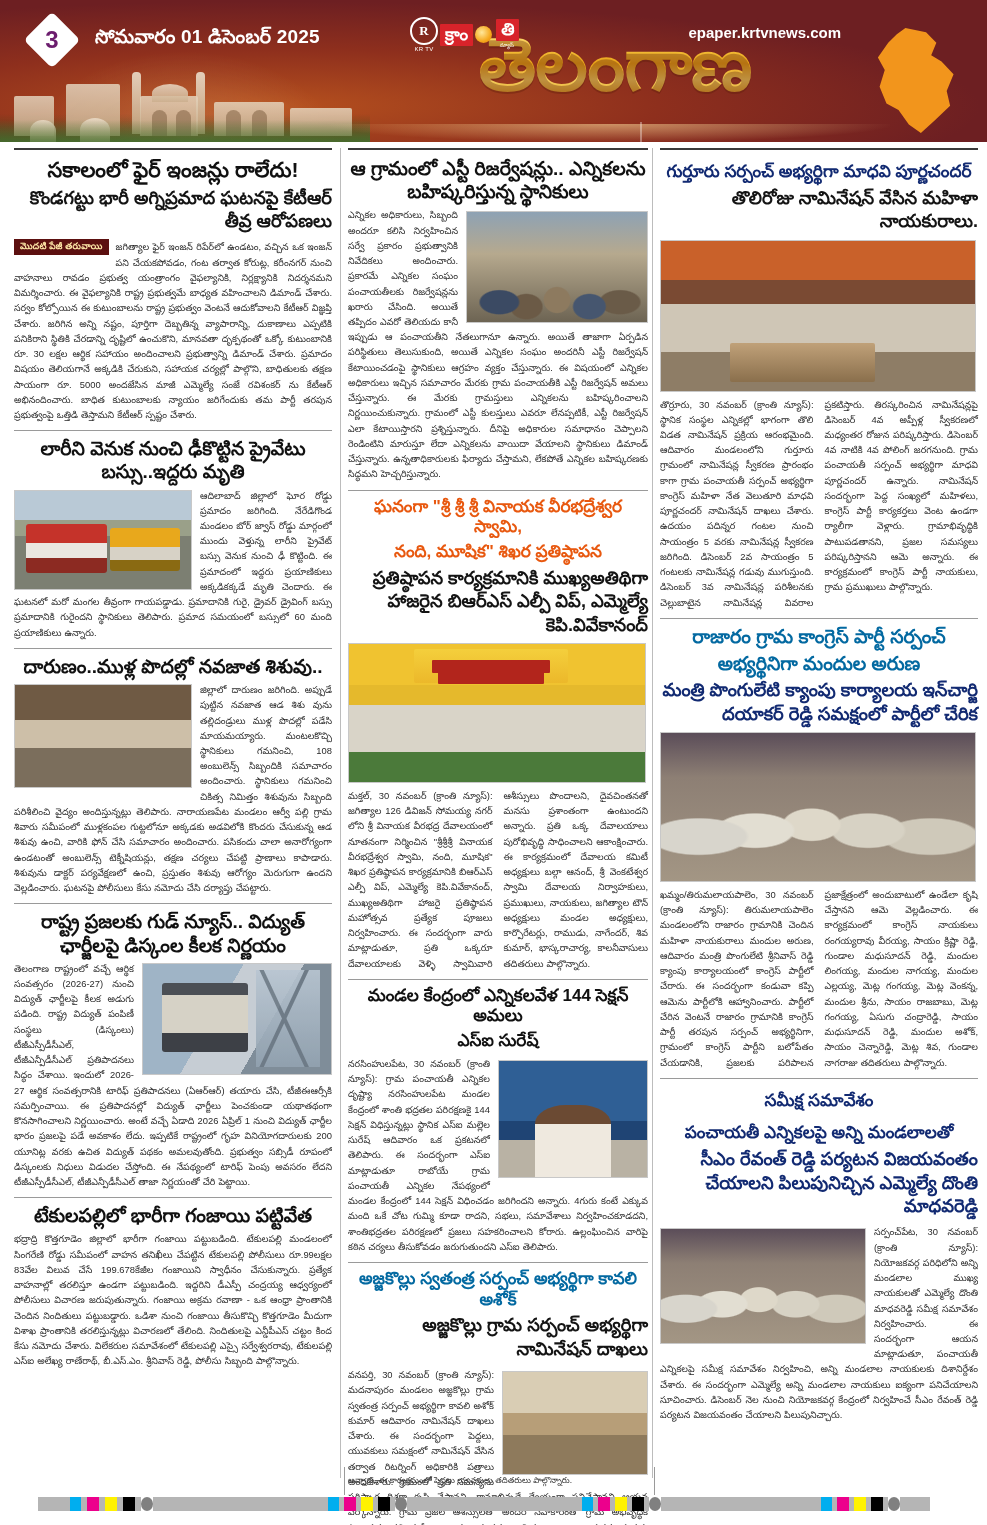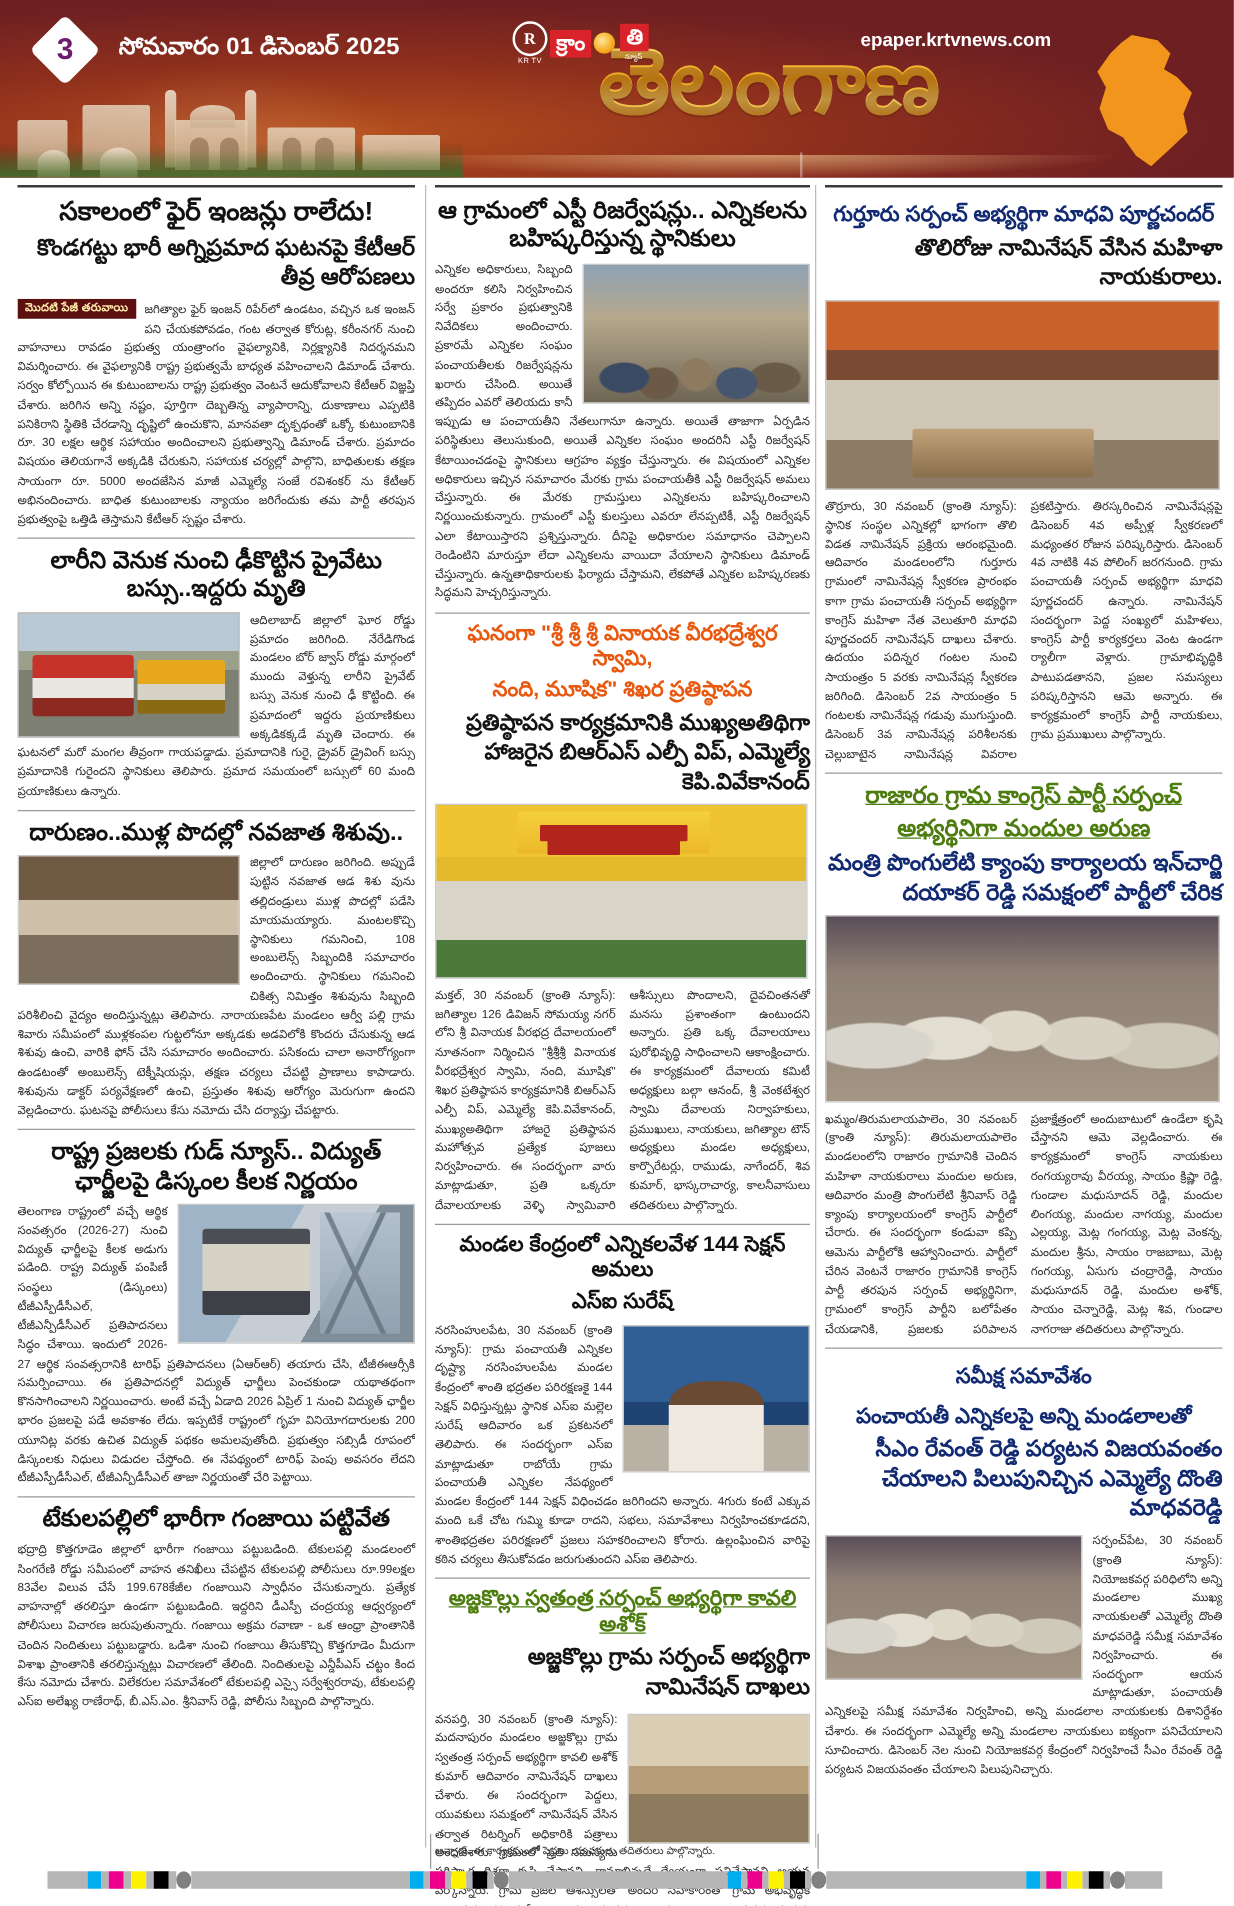--- a/index.html
+++ b/index.html
@@ -244,21 +244,21 @@
   .h-md { font-size: 17px; }
   .subhead {
     font-family: "Liberation Sans", sans-serif;
     font-weight: bold;
     font-size: 18px;
     color: #1a1a1a;
     text-align: right;
     line-height: 1.3;
     margin: 0 0 6px 0;
   }
-  .headline.red   { color: #4d7c0f; text-decoration: underline; }
+  .headline.red   { color: #0369a1; }
   .headline.orange{ color: #e8580f; }
   .headline.blue  { color: #122a72; margin-top: 12px; }
   .subhead.blue   { color: #122a72; }
   .subhead.dark   { color: #141414; }
 
   .body-text {
     font-family: Liberation Sans, sans-serif;
     font-size: 9.4px;
     line-height: 1.62;
     color: #2a2a2a;

